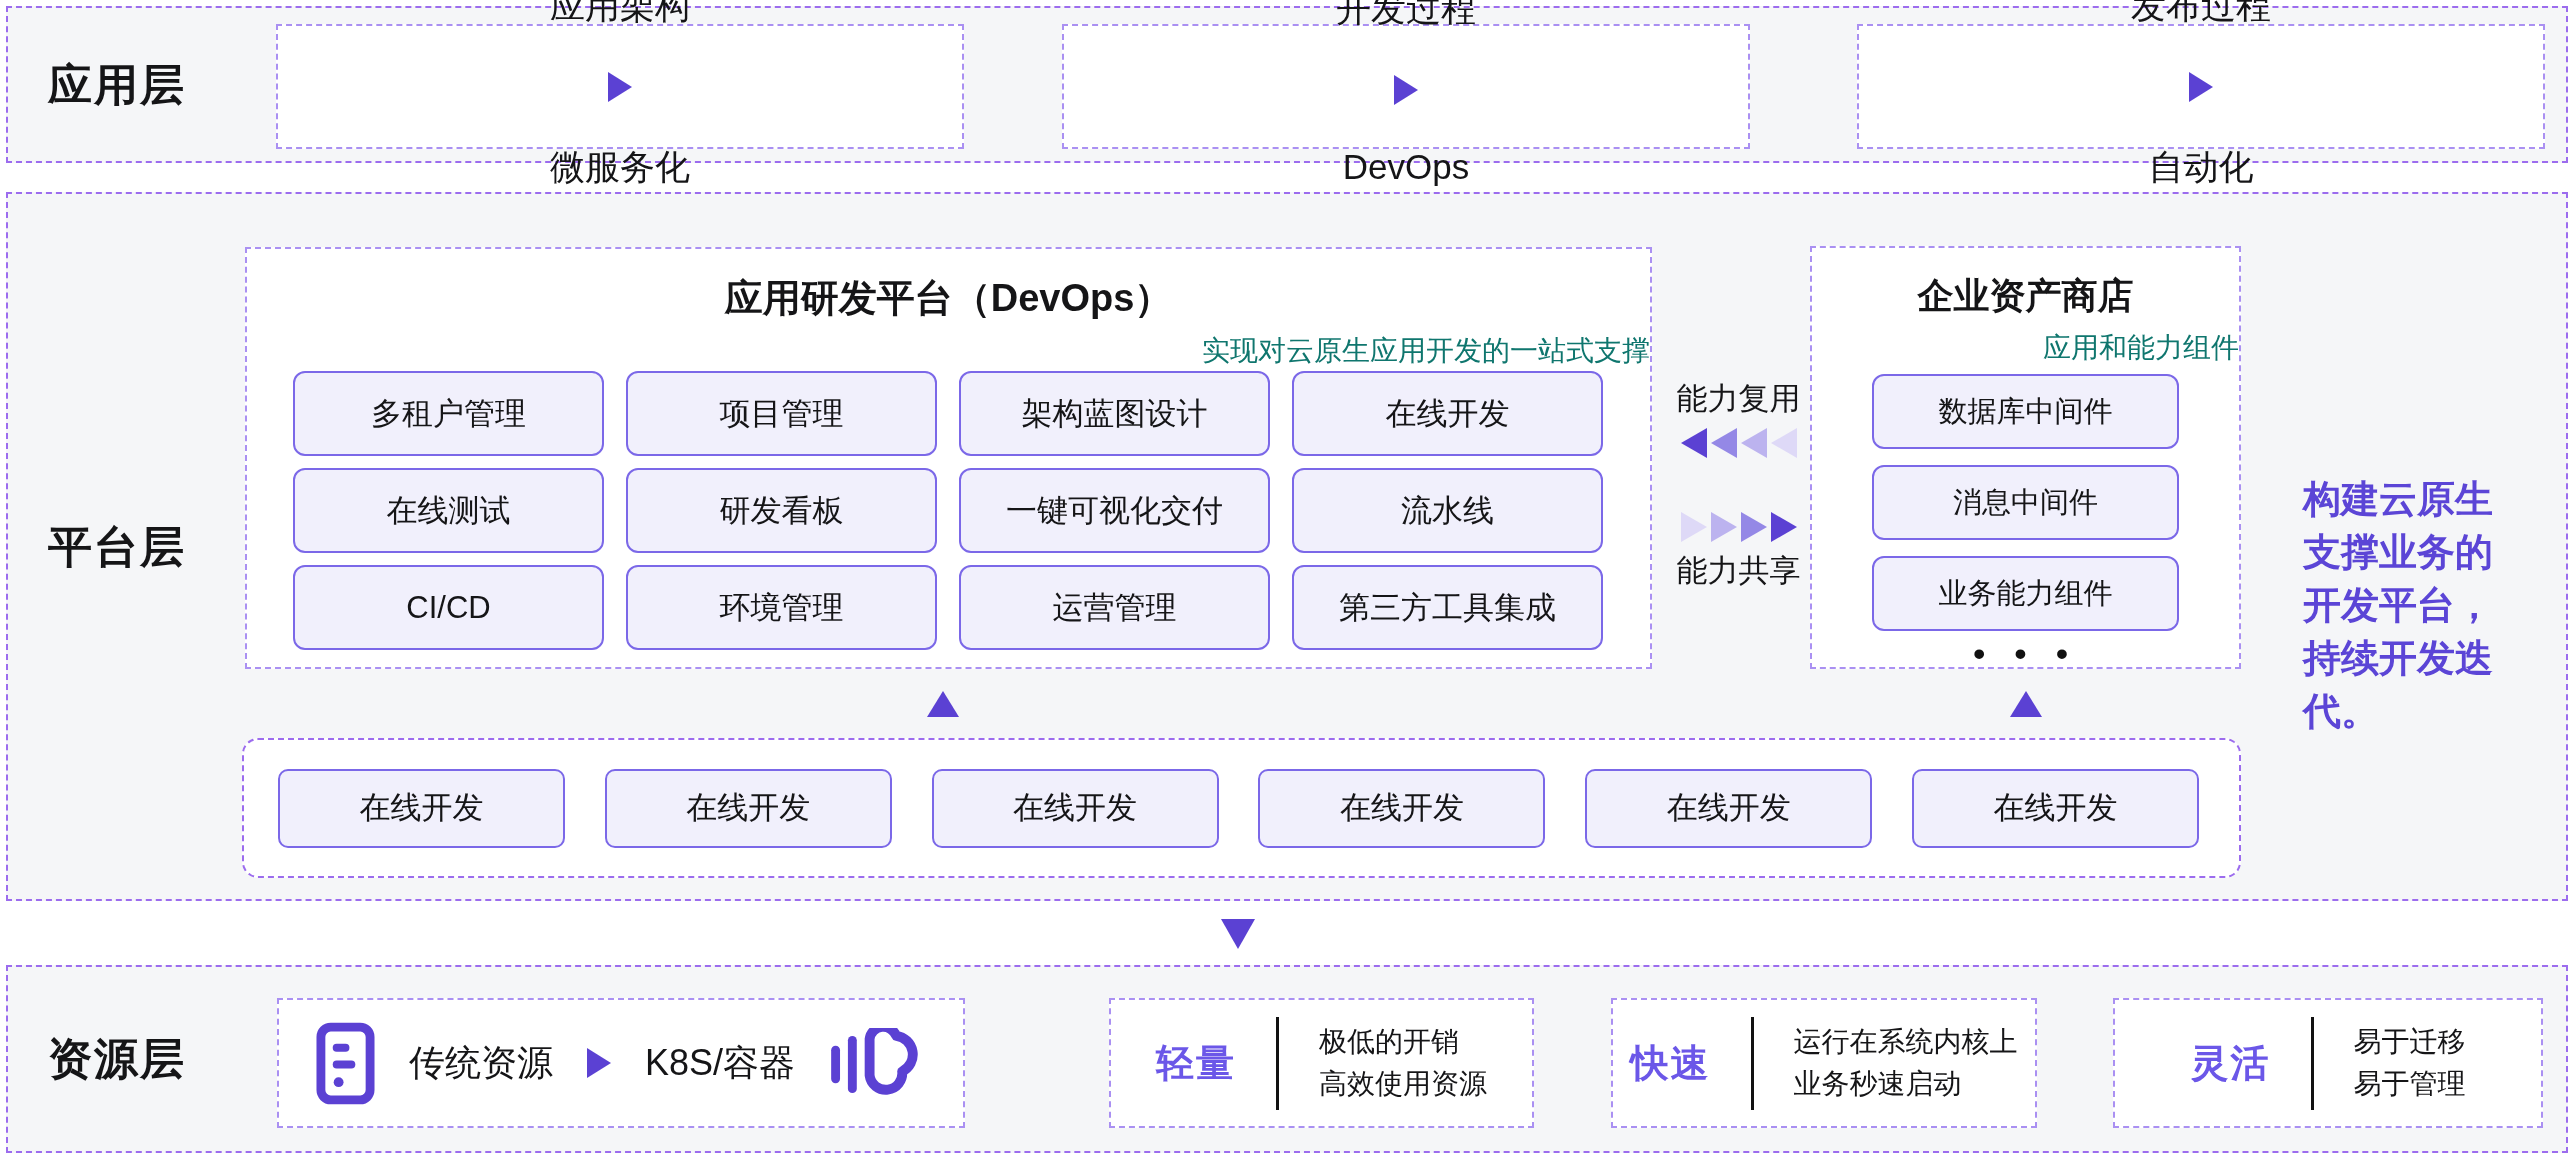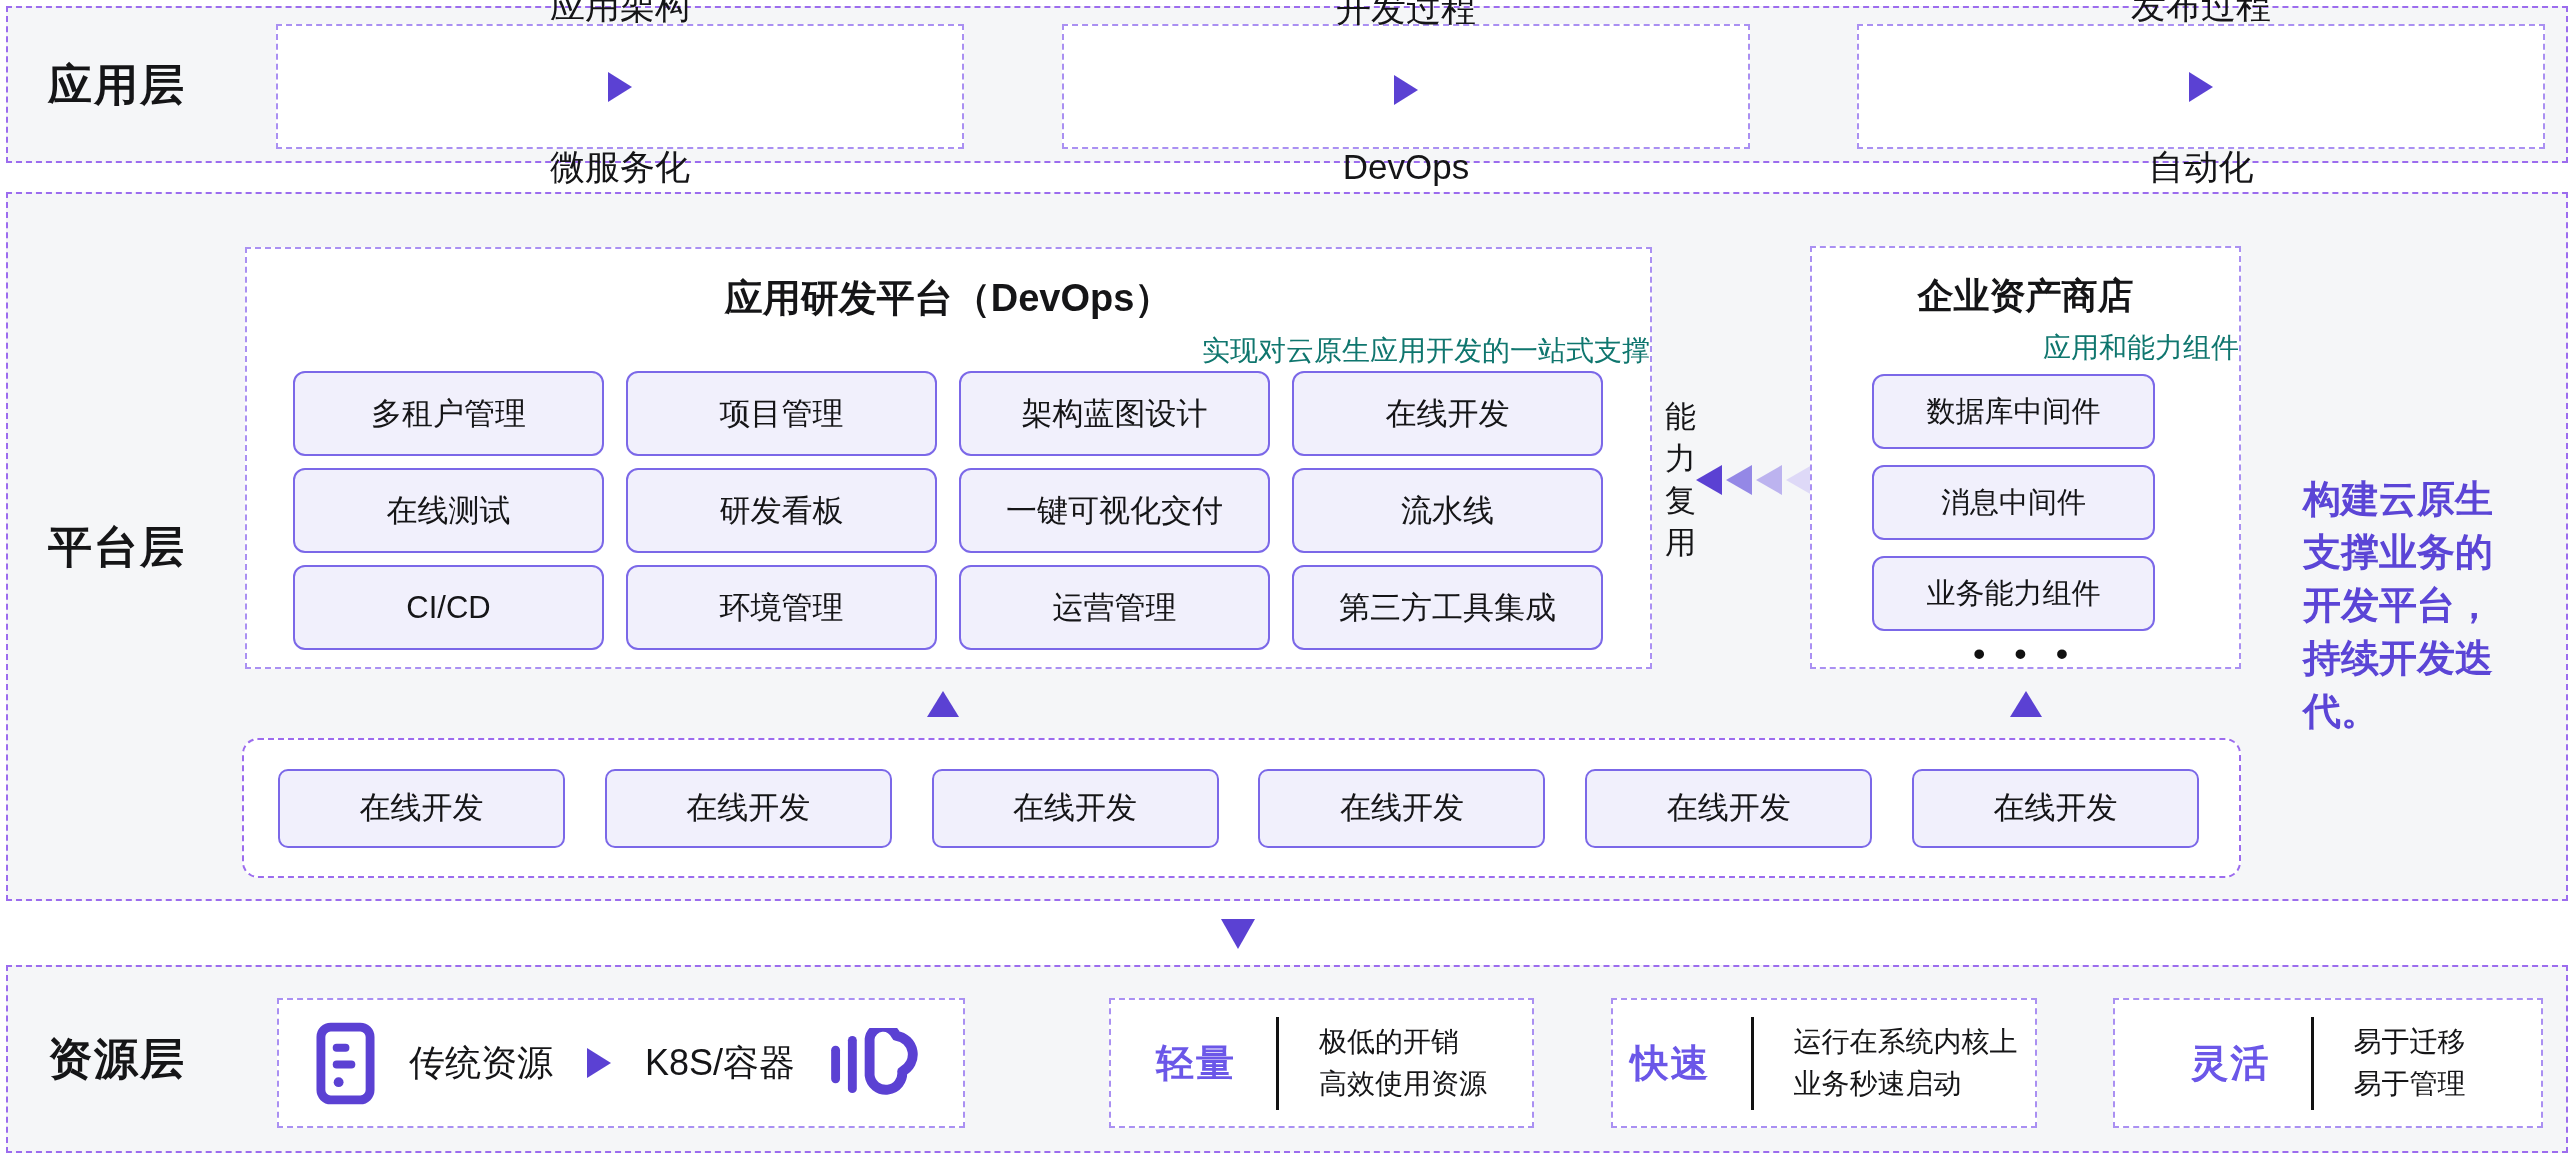--- a/index.html
+++ b/index.html
@@ -47,26 +47,26 @@
   .panel-subtitle{margin-top:8px;text-align:right;font-size:28px;color:#0f766e;}
 
   .devops-grid{position:absolute;left:46px;top:122px;display:grid;
     grid-template-columns:repeat(4,311px);grid-auto-rows:85px;gap:12px 22px;}
   .pill{background:var(--pill-bg);border:2px solid var(--pill-border);
     border-radius:12px;display:flex;align-items:center;justify-content:center;
     font-size:31px;}
 
   .asset-col{position:absolute;left:60px;top:126px;display:flex;
     flex-direction:column;gap:16px;}
-  .asset-col .pill{width:283px;height:75px;border-radius:12px;font-size:29px;}
+  .asset-col .pill{width:307px;height:75px;border-radius:12px;font-size:29px;}
   .asset-dots{position:absolute;left:0;right:0;top:386px;text-align:center;
     font-size:34px;font-weight:700;letter-spacing:10px;color:#111;}
 
   .exchange{position:absolute;left:1657px;top:184px;width:147px;
-    display:flex;flex-direction:row;align-items:center;margin-top:18px;}
+    display:flex;flex-direction:column;align-items:center;}
   .exchange-label{font-size:31px;font-weight:500;}
   .chv-row{display:flex;align-items:center;gap:4px;margin:8px 0;}
   .chv-row.share{margin-top:46px;}
   .chv{width:0;height:0;border-top:15px solid transparent;
     border-bottom:15px solid transparent;}
   .chv.l{border-right:26px solid currentColor;}
   .chv.r{border-left:26px solid currentColor;}
   .c1{color:#5b41d3;}.c2{color:#9488e6;}.c3{color:#bcb3ef;}.c4{color:#ded9f7;}
 
   .side-note{position:absolute;left:2295px;top:279px;font-size:38px;

